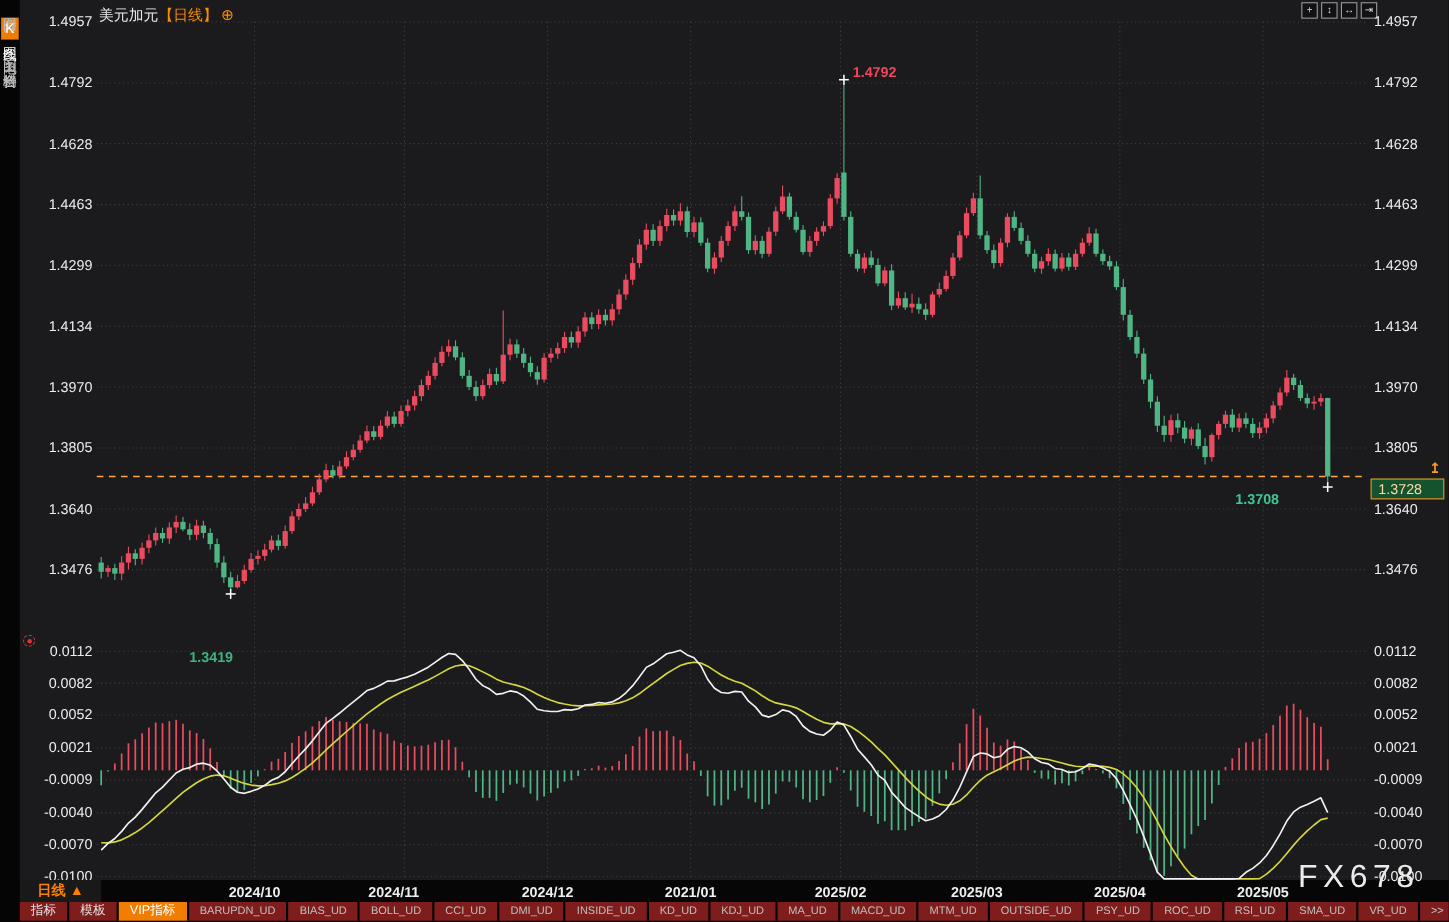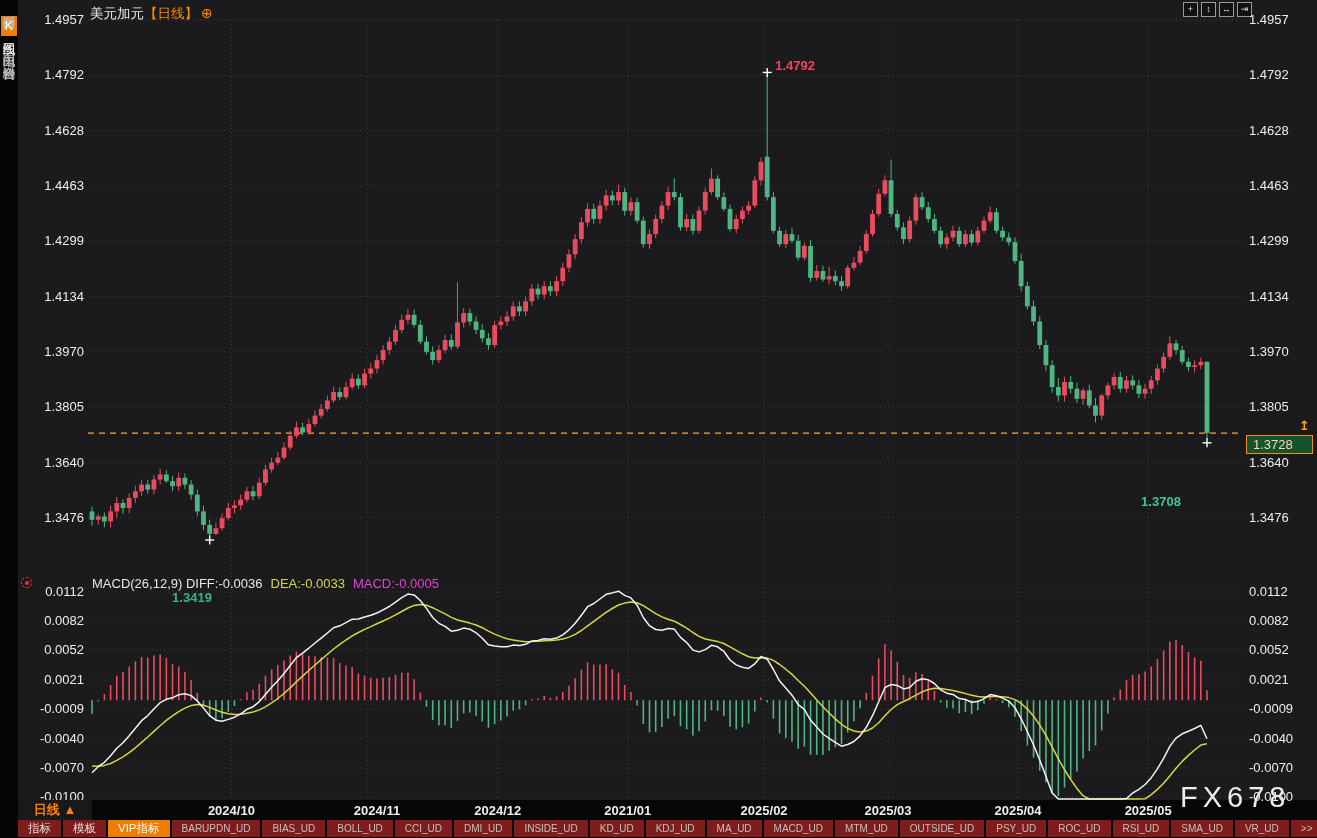--- a/index.html
+++ b/index.html
@@ -24,21 +24,21 @@
   .pxlab{position:absolute;left:20px;width:64px;text-align:right;font-size:13px;color:#ededed;}
   .pxlab.right{left:1249px;text-align:left;}
   .datelab{position:absolute;top:803px;width:80px;text-align:center;font-size:13px;
     font-weight:bold;color:#efefef;}
   
   #chart-svg{position:absolute;left:0;top:0;}
   
   .ann{position:absolute;font-size:13px;font-weight:bold;}
   #ann-high{color:#f0465a;}
   #ann-low{color:#3eb381;text-align:center;}
-  #ann-last{color:#3ec795;text-align:center;margin-top:48px;}
+  #ann-last{color:#3ec795;text-align:left;}
   #price-box{position:absolute;left:1246px;width:56px;height:15px;border:1px solid #ef8e1e;
     background:#14532d;color:#ffd9a8;font-size:13px;line-height:15px;padding:1px 3px 1px 6px;}
   #jump-arrow{position:absolute;left:1299px;color:#ff9c20;font-size:13px;font-weight:bold;cursor:pointer;}
   
   #macd-header{position:absolute;left:92px;top:576px;font-size:13px;color:#e6e6e6;}
   #macd-header .dea{color:#d6d63e;margin-left:8px;}
   #macd-header .macd{color:#e23fd7;margin-left:8px;}
   #macd-dot{position:absolute;left:21px;top:577px;width:9px;height:9px;border:1px dashed #e03434;
     border-radius:50%;}
   #macd-dot:after{content:"";position:absolute;left:2.5px;top:2.5px;width:4px;height:4px;
@@ -715,31 +715,28 @@
       <div class="pxlab right" style="top: 789px;">-0.0100</div>
     </div>
 
   <div id="ann-high" class="ann" style="left: 775.194px; top: 58.4605px;">1.4792</div>
   <div id="ann-low" class="ann" style="left: 160px; width: 64px; top: 545.959px; margin-top: 44px;">1.3419</div>
   <div id="ann-last" class="ann" style="left: 1123px; width: 76px; top: 445.819px;">1.3708</div>
   <div id="price-box" style="top: 435.097px;">1.3728</div>
   <div id="jump-arrow" style="top: 418.097px;">↥</div>
 
   <div id="macd-dot"></div>
-  <div id="macd-header">
-    <span>MACD(26,12,9) DIFF:-0.0036</span><span class="dea">DEA:-0.0033</span><span class="macd">MACD:-0.0005</span>
-  </div>
 
   <div id="period-box">
     <span>日线</span>
     <span>▲</span>
   </div>
   <div id="dates">
       <div class="datelab" style="left: 191.375px;">2024/10</div>
-      <div class="datelab" style="left: 337px;">2024/11</div>
+      <div class="datelab" style="left: 318px;">2024/11</div>
       <div class="datelab" style="left: 457.736px;">2024/12</div>
       <div class="datelab" style="left: 587.819px;">2021/01</div>
       <div class="datelab" style="left: 724.097px;">2025/02</div>
       <div class="datelab" style="left: 847.986px;">2025/03</div>
       <div class="datelab" style="left: 978.069px;">2025/04</div>
       <div class="datelab" style="left: 1108.15px;">2025/05</div>
     </div>
 
   <div id="tabbar">
       <div class="tab plain">指标</div>

